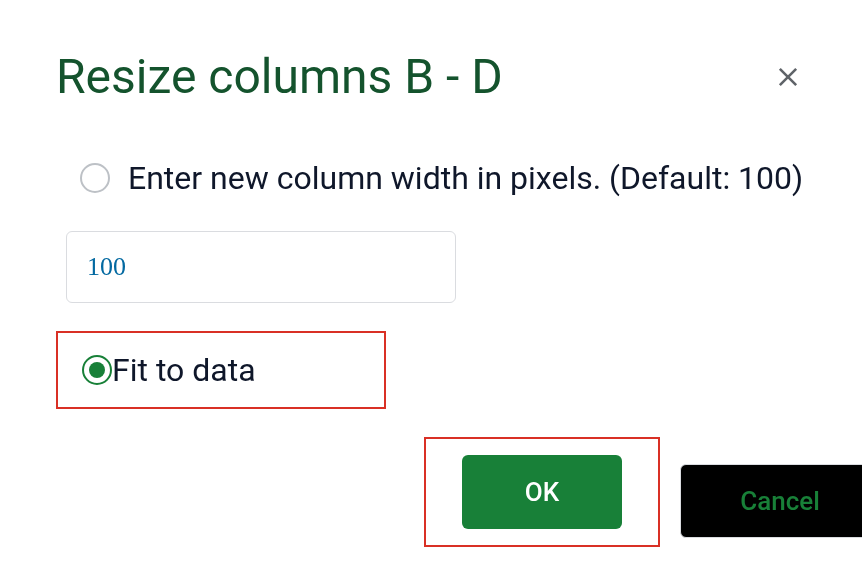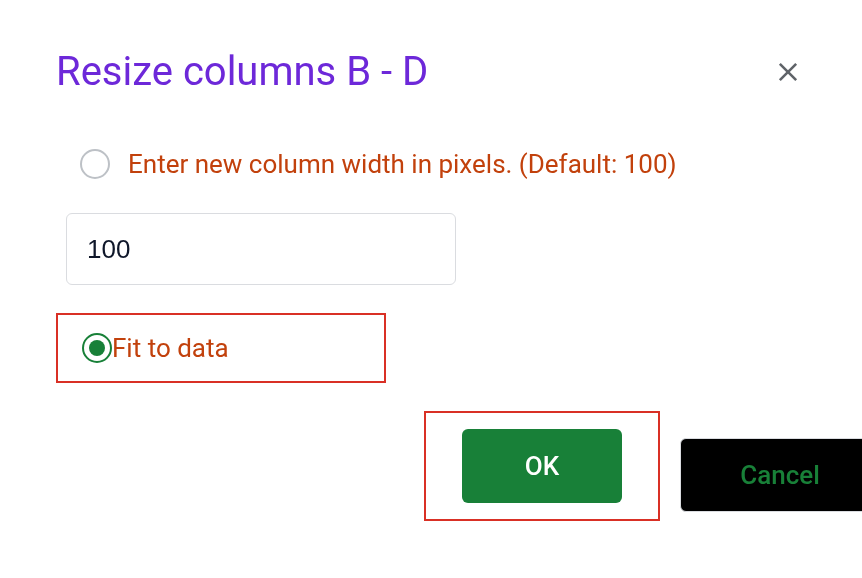--- a/index.html
+++ b/index.html
@@ -14,23 +14,23 @@
     .dialog {
       padding: 48px 56px;
     }
     .header {
       display: flex;
       justify-content: space-between;
       align-items: center;
       margin-bottom: 48px;
     }
     .title {
-      font-size: 40px;
+      font-size: 48px;
       font-weight: 400;
-      color: #6d28d9;
+      color: #14532d;
     }
     .close-btn {
       width: 36px;
       height: 36px;
       display: flex;
       align-items: center;
       justify-content: center;
       cursor: pointer;
       color: #5f6368;
       border: none;
@@ -65,35 +65,35 @@
       position: absolute;
       top: 50%;
       left: 50%;
       transform: translate(-50%, -50%);
       width: 16px;
       height: 16px;
       background: #188038;
       border-radius: 50%;
     }
     .option-label {
-      font-size: 26px;
-      color: #c2410c;
+      font-size: 32px;
+      color: #0f172a;
     }
     .input-wrap {
       margin: 0 0 28px 10px;
     }
     .width-input {
       width: 390px;
       height: 72px;
       border: 1px solid #dadce0;
       border-radius: 6px;
       font-size: 26px;
       padding: 0 20px;
-      color: #0f172a;
-      font-family: Liberation Sans, sans-serif;
+      color: #0369a1;
+      font-family: Liberation Serif, serif;
     }
     .fit-row-highlight {
       border: 2px solid #d93025;
       width: 330px;
       padding: 18px 0 18px 24px;
       margin-bottom: 28px;
       display: flex;
       align-items: center;
     }
     .buttons-area {

